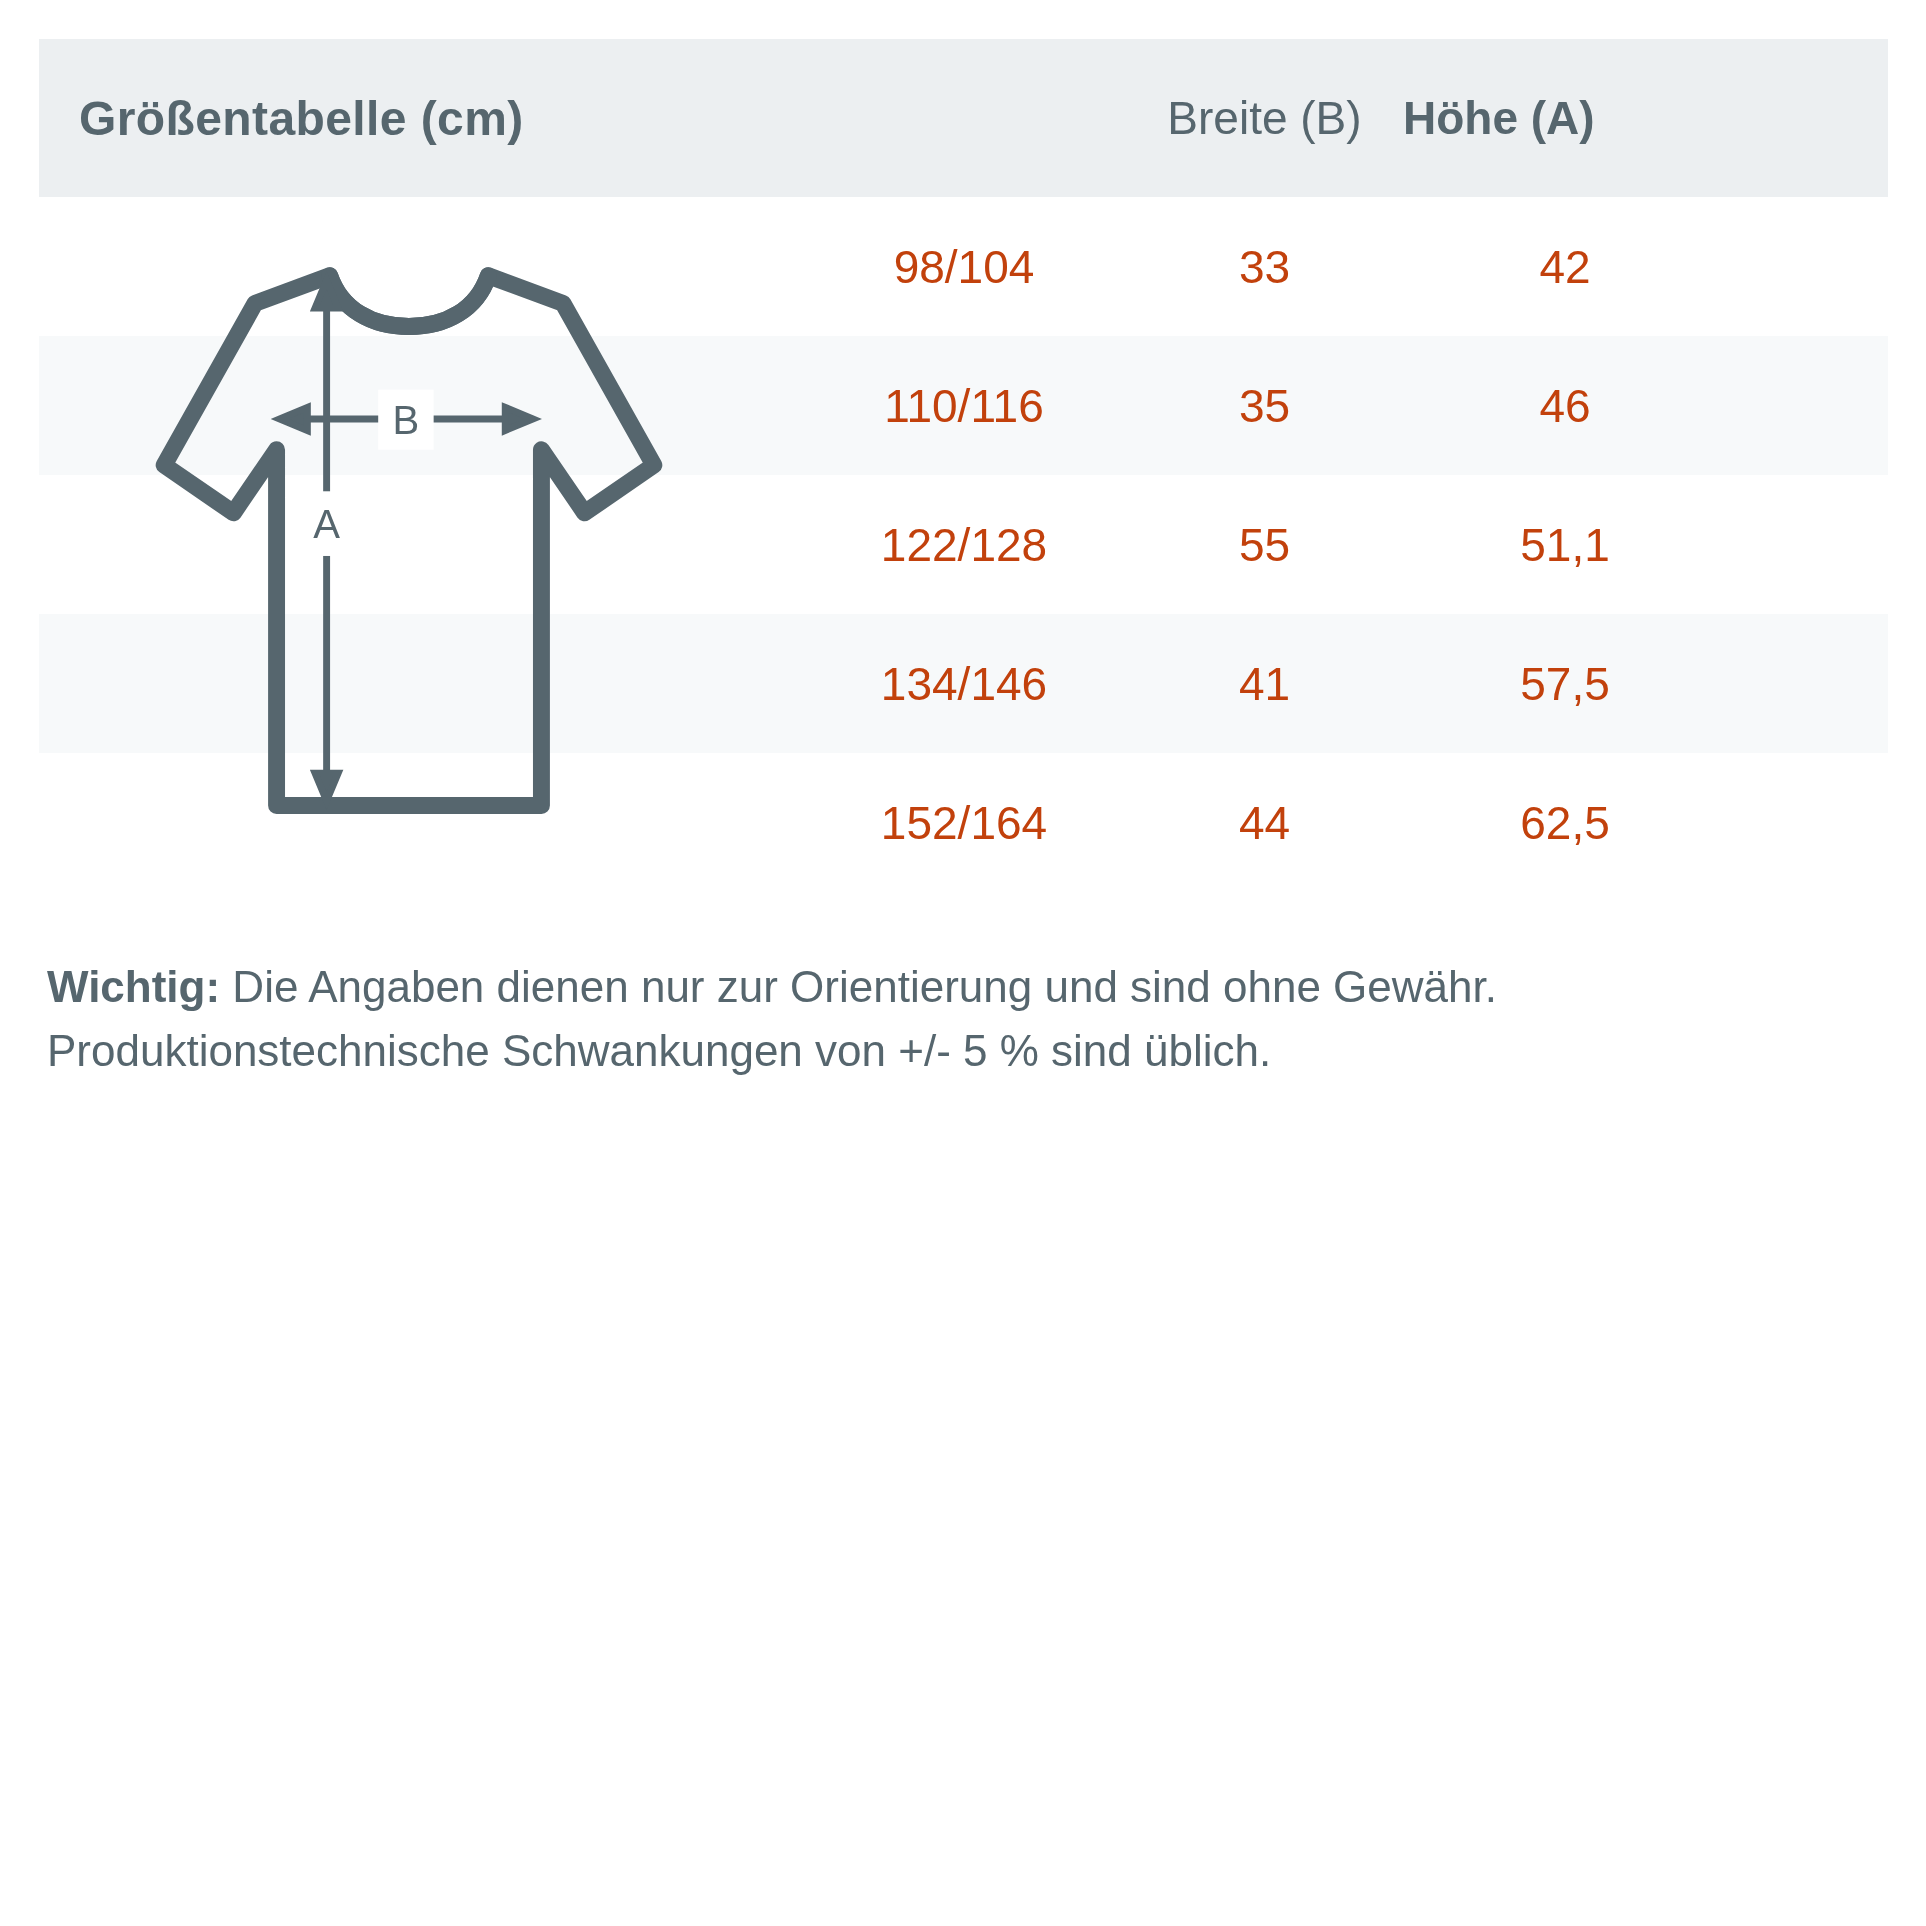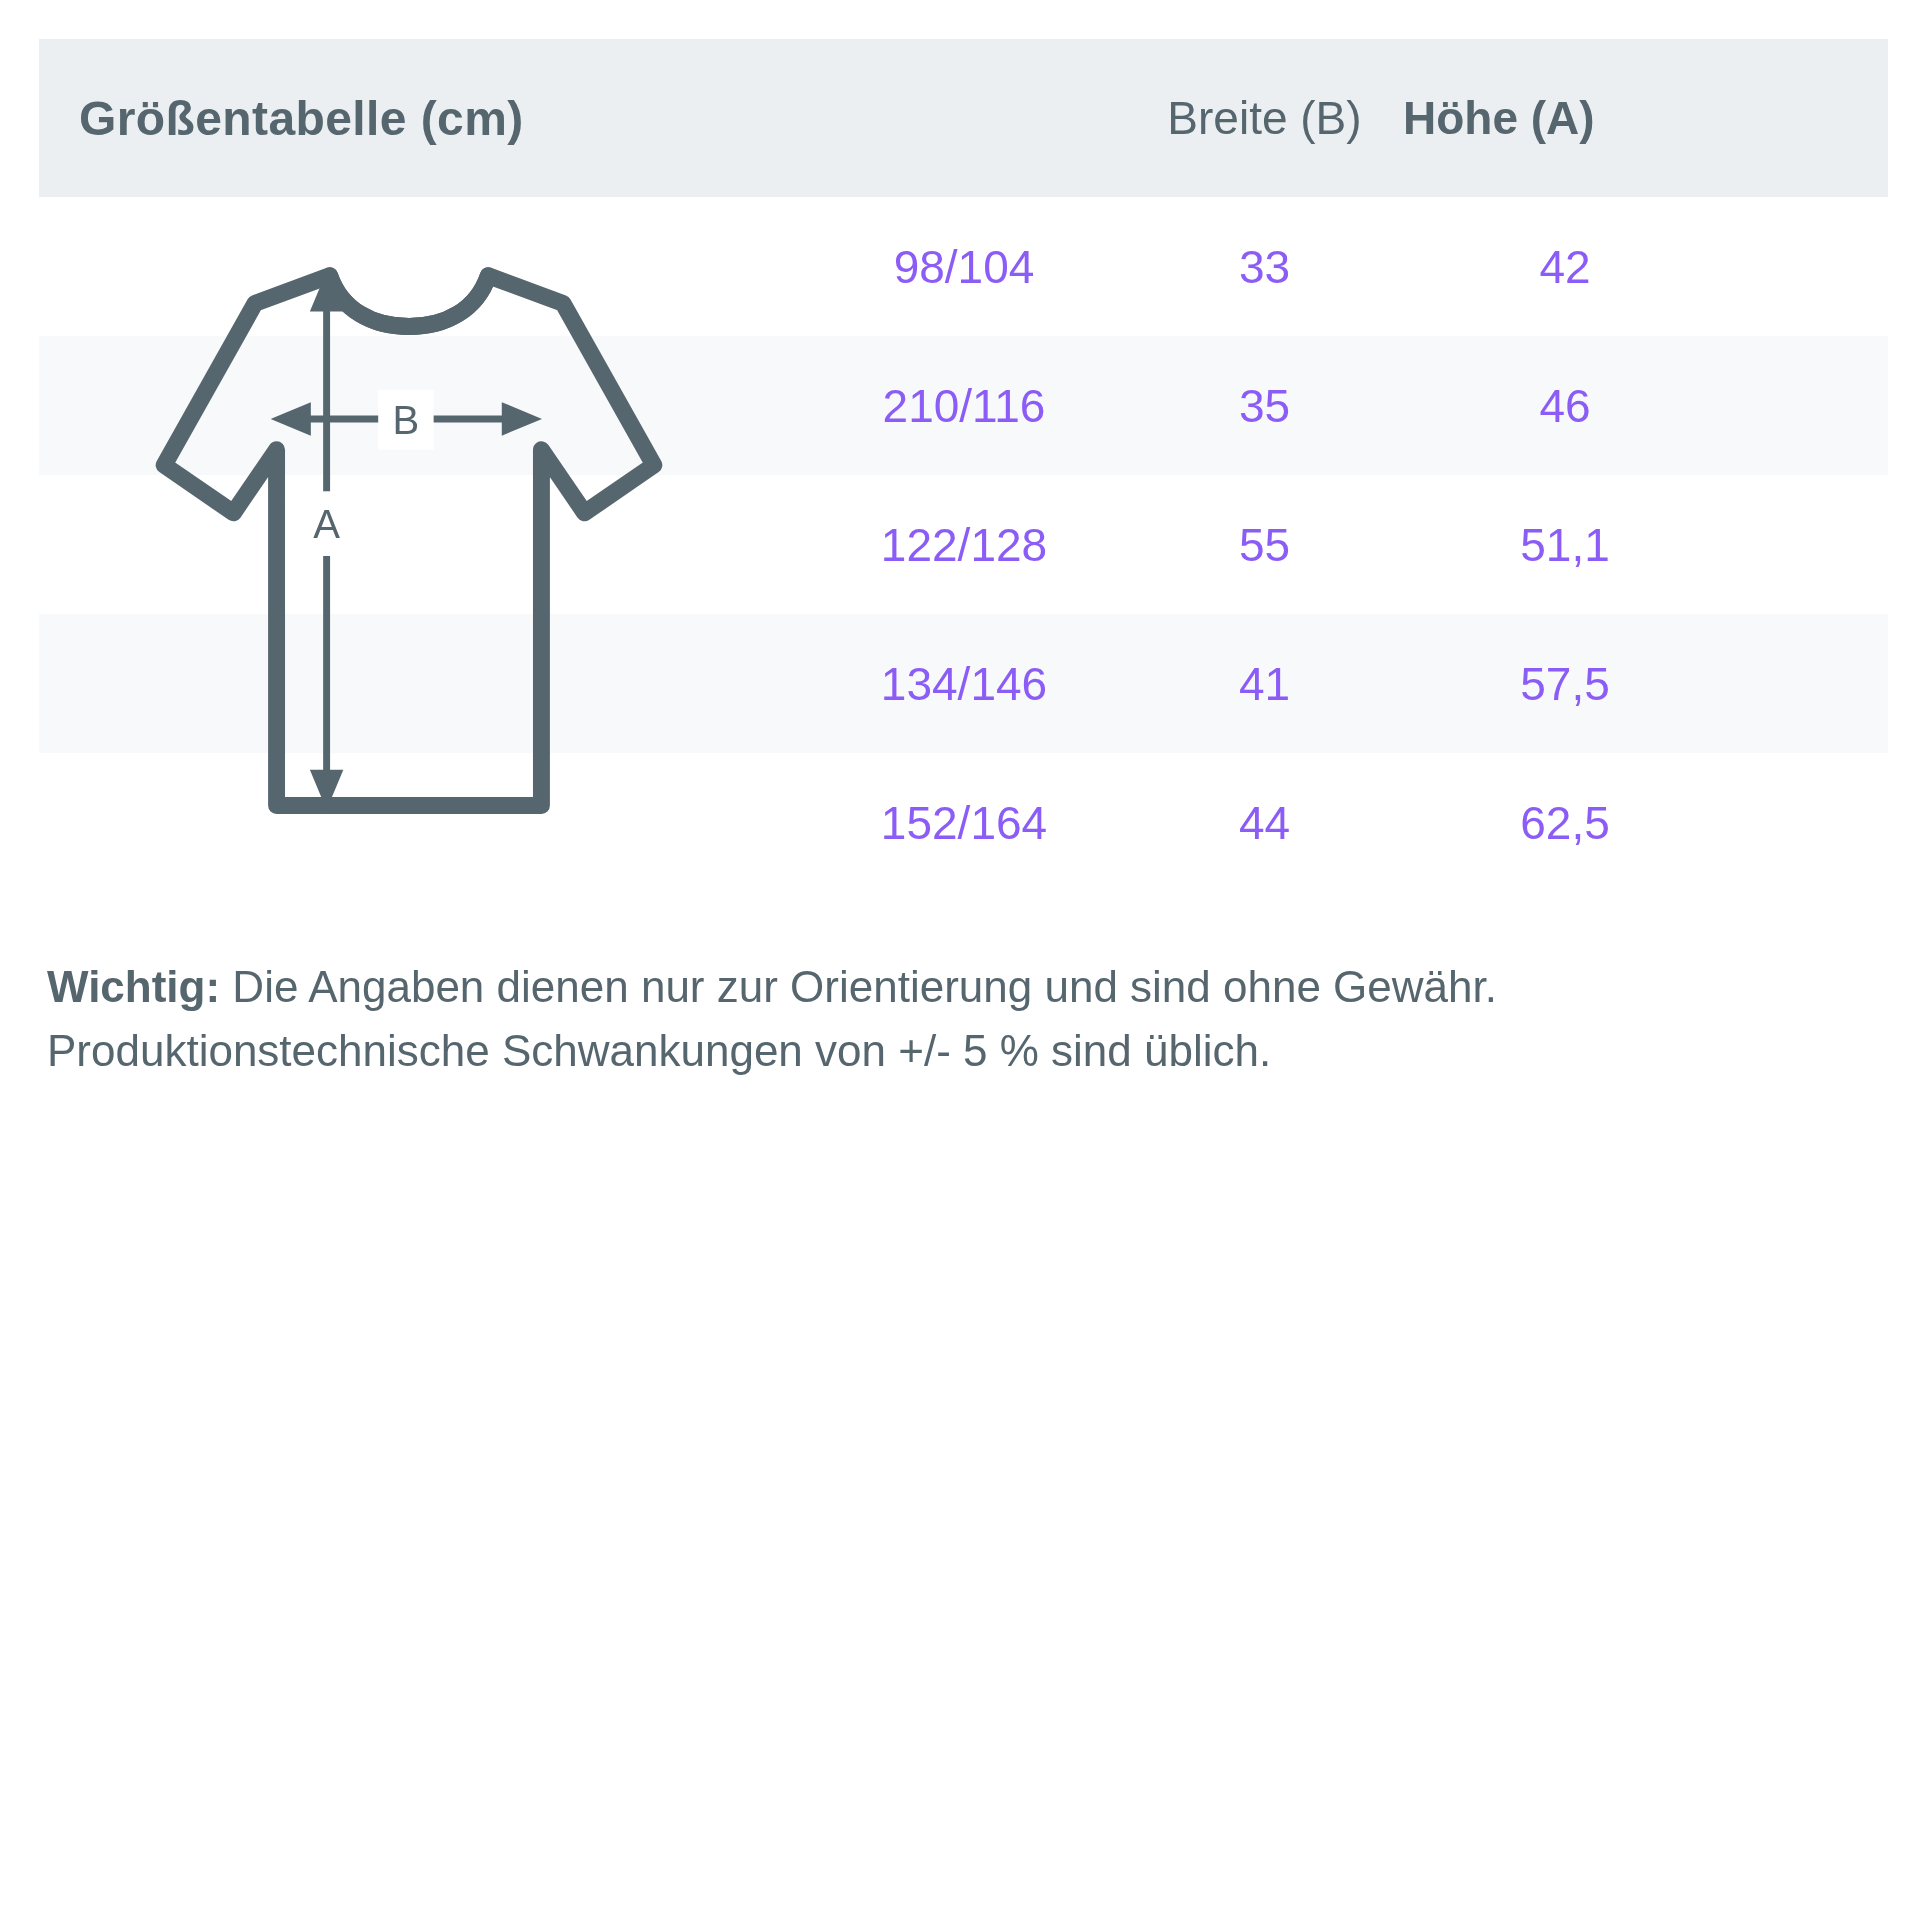--- a/index.html
+++ b/index.html
@@ -84,21 +84,21 @@
     background: #ffffff;
   }
   .data-row.alt {
     background: #f7f9fa;
   }
   .data-row .spacer {
     flex: 0 0 763px;
   }
   .cell {
     font-size: 46px;
-    color: #8b5cf6;
+    color: #c2410c;
     text-align: center;
   }
   .cell.size {
     flex: 0 0 324px;
   }
   .cell.breite {
     flex: 0 0 277px;
   }
   .cell.hoehe {
     flex: 0 0 324px;
@@ -148,21 +148,21 @@
 
         <div class="data-row">
           <div class="spacer"></div>
           <div class="cell size">98/104</div>
           <div class="cell breite">33</div>
           <div class="cell hoehe">42</div>
         </div>
 
         <div class="data-row alt">
           <div class="spacer"></div>
-          <div class="cell size">210/116</div>
+          <div class="cell size">110/116</div>
           <div class="cell breite">35</div>
           <div class="cell hoehe">46</div>
         </div>
 
         <div class="data-row">
           <div class="spacer"></div>
           <div class="cell size">122/128</div>
           <div class="cell breite">55</div>
           <div class="cell hoehe">51,1</div>
         </div>

